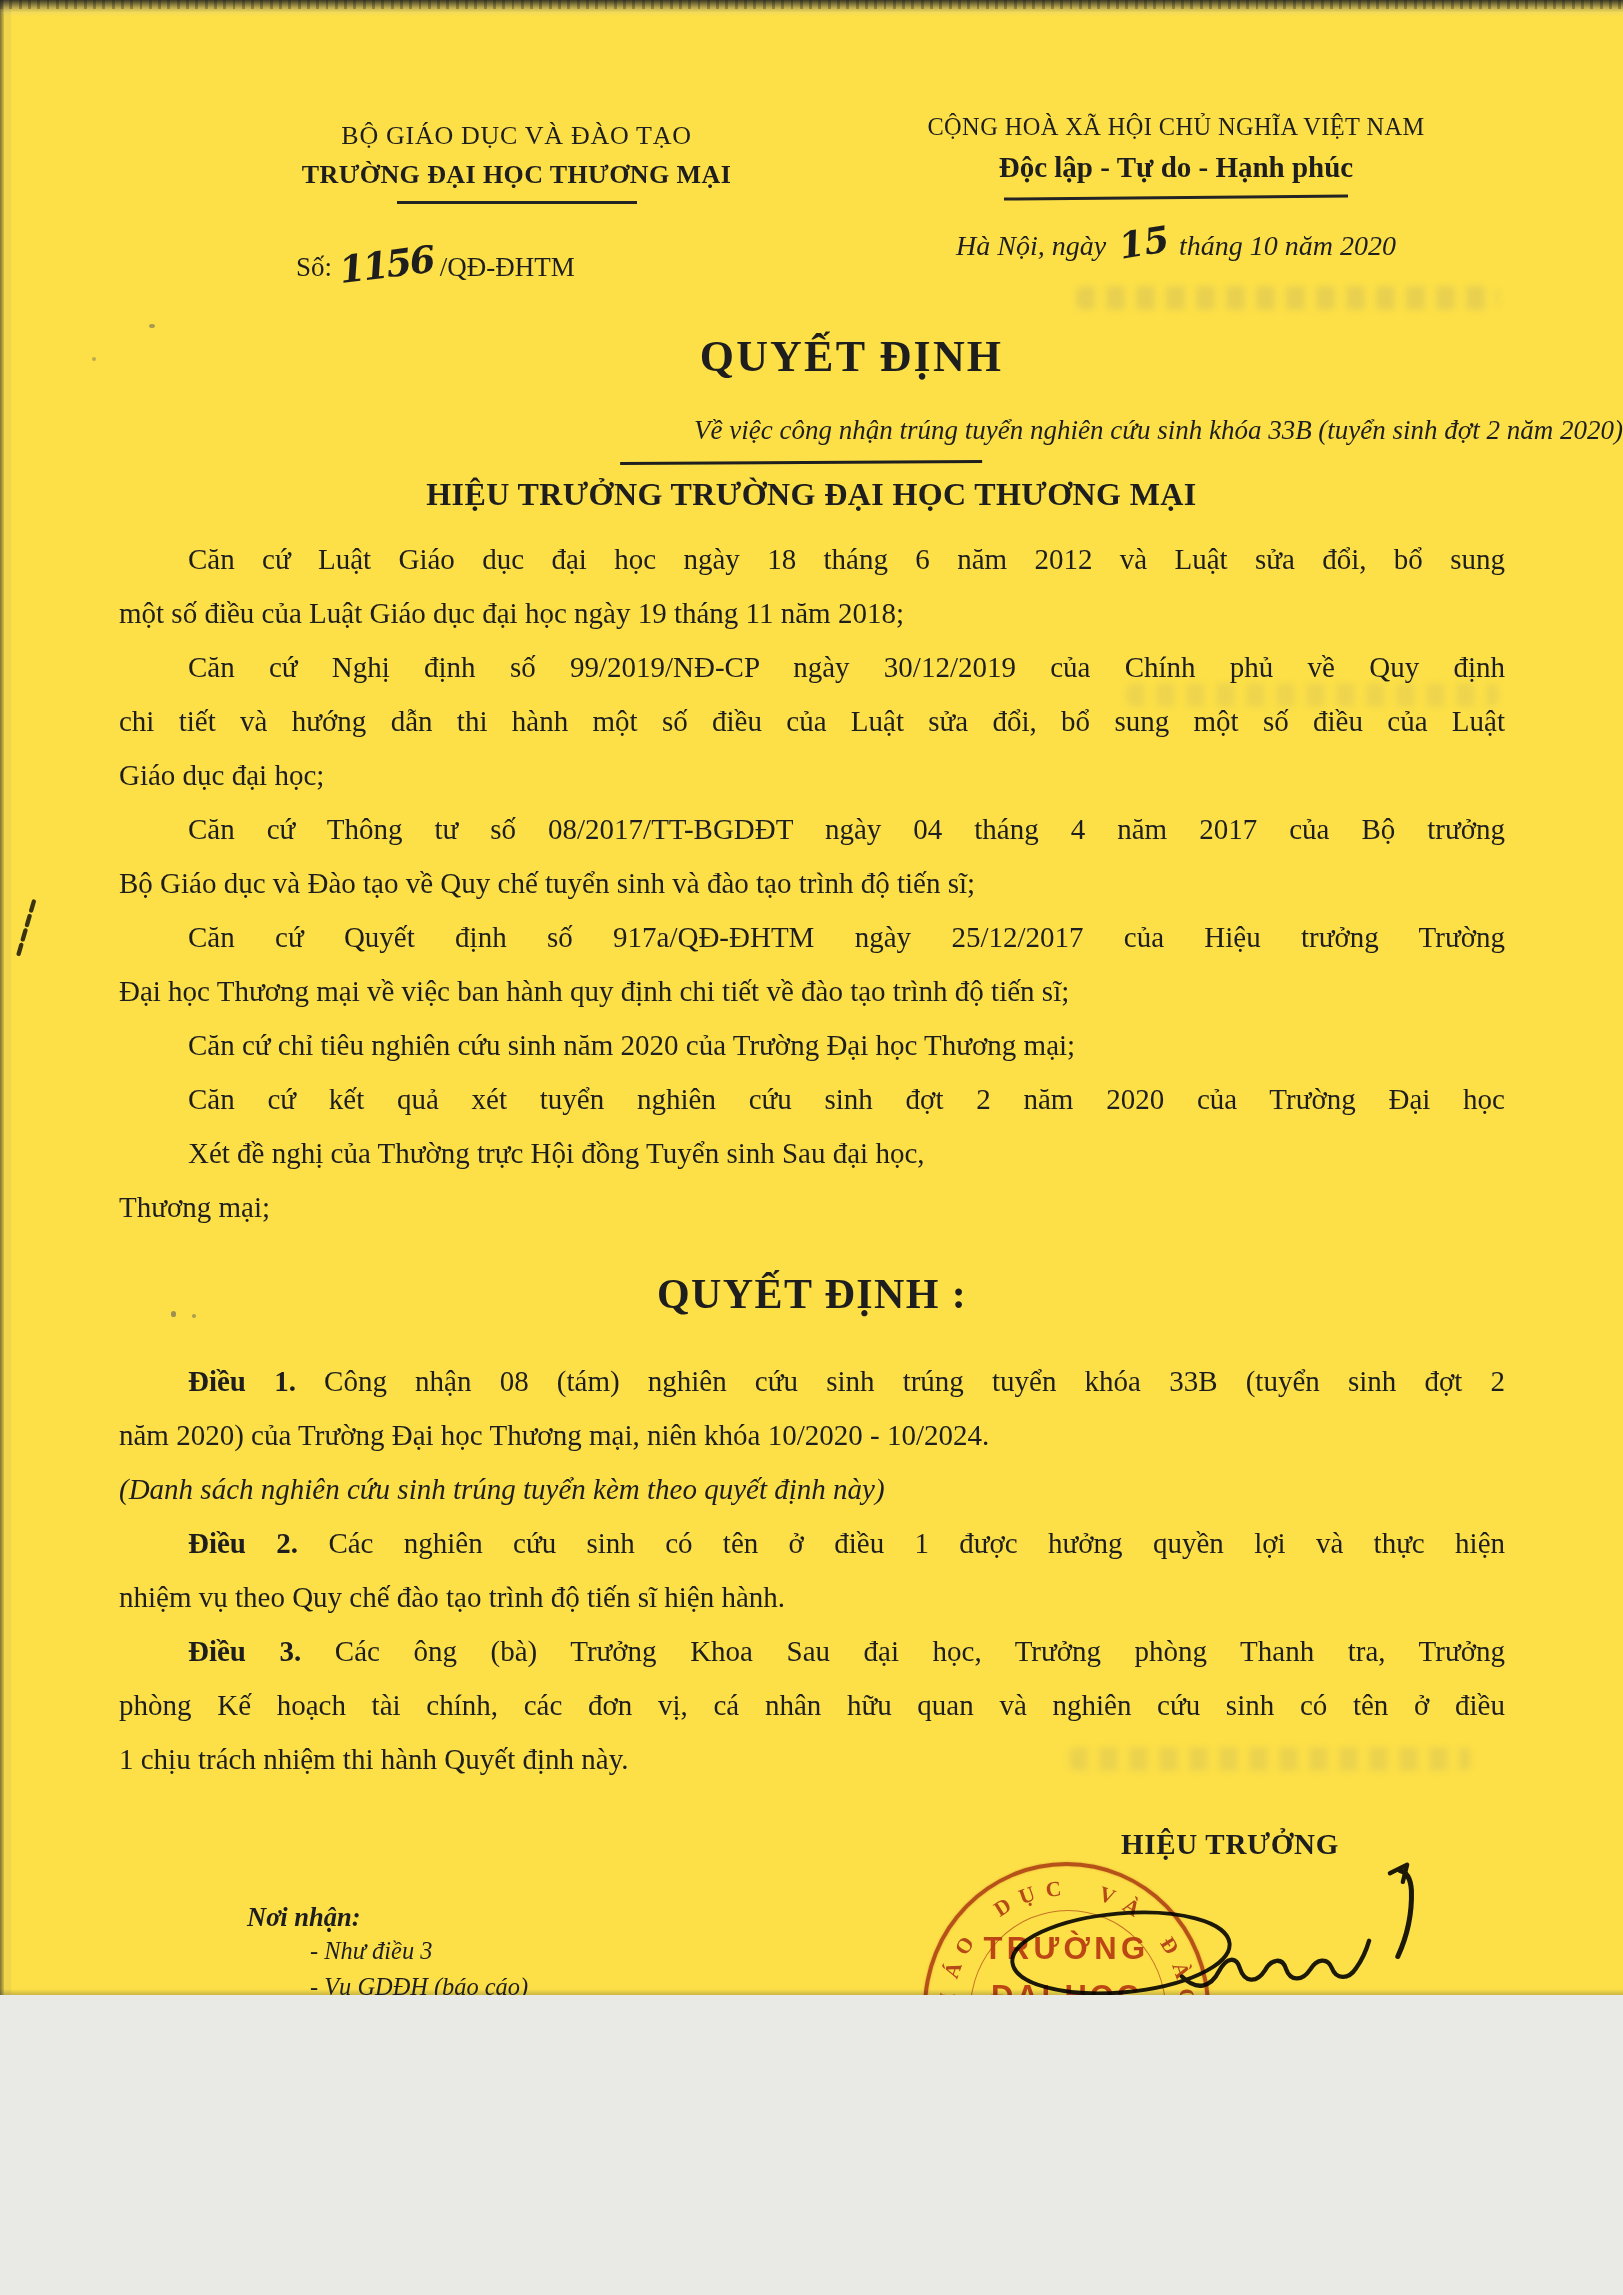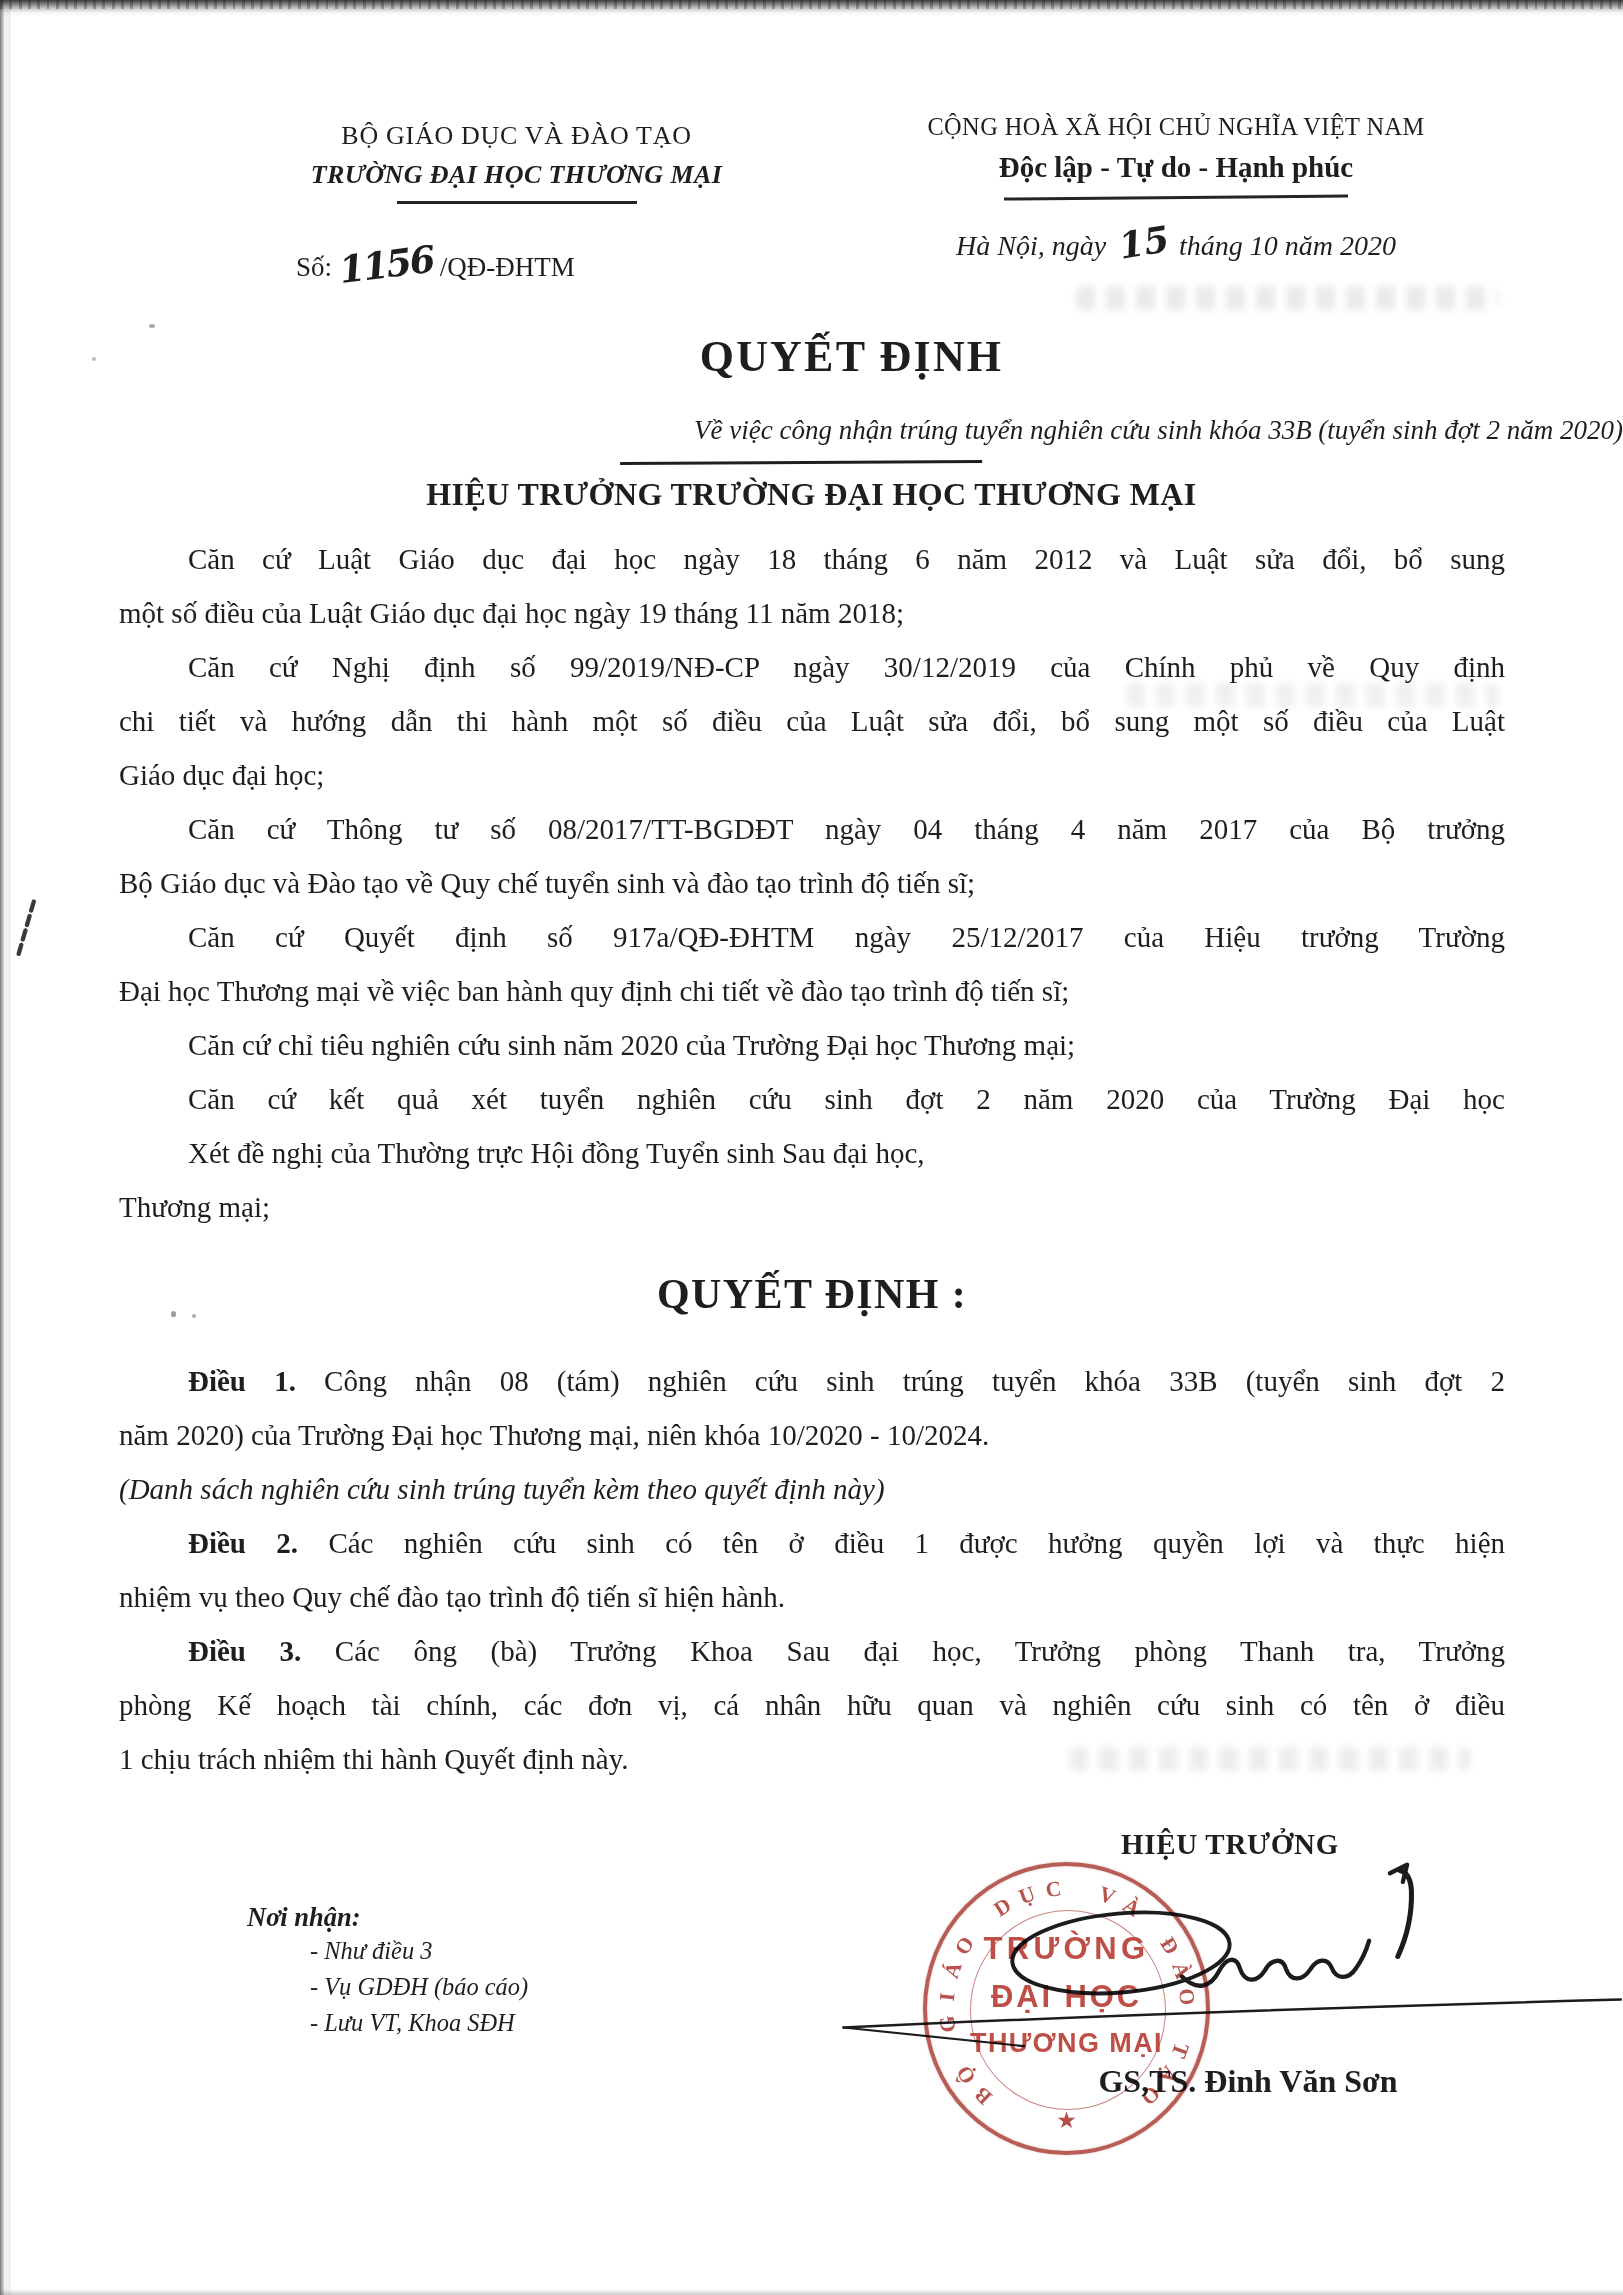--- a/index.html
+++ b/index.html
@@ -1,36 +1,36 @@
 <!DOCTYPE html>
 <html lang="vi" style="font-size:11.5px"><head>
 <meta charset="utf-8">
 <style>
   html,body{margin:0;padding:0;background:#e9e9e6;}
-  .page{position:relative;width:1623px;height:2295px;background:#ffffff;overflow:hidden;
+  .page{position:relative;width:1623px;height:1995px;background:#fde047;overflow:hidden;
         font-family:"Liberation Serif","DejaVu Serif",serif;color:#1e1e1e;}
 
   
   .scan-top{position:absolute;left:0;top:0;width:100%;height:16px;
     background:linear-gradient(180deg,rgba(35,35,33,.88),rgba(95,95,92,.38) 50%,rgba(190,190,185,.16) 78%,rgba(0,0,0,0));}
   .scan-top2{position:absolute;left:0;top:0;width:100%;height:8.6px;opacity:.55;
     background:repeating-linear-gradient(90deg,rgba(25,25,25,.55) 0 2.9px,rgba(0,0,0,0) 2.9px 9.3px);}
   .scan-left{position:absolute;left:0;top:0;width:4.3px;height:100%;
     background:linear-gradient(90deg,rgba(45,45,43,.62),rgba(45,45,43,.18));}
   .scan-left2{position:absolute;left:4.3px;top:0;width:7.2px;height:100%;background:rgba(120,120,115,.10);}
   .scan-bottom{position:absolute;left:0;bottom:0;width:100%;height:6.5px;
     background:linear-gradient(0deg,rgba(70,70,66,.28),rgba(0,0,0,0));}
   .ghost{position:absolute;height:24.4px;border-radius:7.2px;filter:blur(3.6px);opacity:.30;
     background:repeating-linear-gradient(90deg,rgba(130,130,124,.55) 0 18.7px,rgba(0,0,0,0) 18.7px 30px);}
   .speck{position:absolute;background:#5c5c58;border-radius:50%;}
 
   
   .header-left{position:absolute;left:244px;top:121px;width:545px;text-align:center;}
   .header-left .l1{font-size:26px;letter-spacing:0.7px;}
-  .header-left .l2{font-size:26px;font-weight:bold;letter-spacing:0.4px;margin-top:8.6px;font-style:italic;}
+  .header-left .l2{font-size:26px;font-weight:bold;letter-spacing:0.4px;margin-top:8.6px;}
   .header-left .rule{width:240px;height:2.9px;background:#242424;margin:11.5px auto 0;}
   .doc-number{position:absolute;left:296px;top:241px;font-size:27px;white-space:nowrap;}
   .hand{font-family:"DejaVu Serif",serif;font-style:italic;font-weight:bold;display:inline-block;}
   .hand-no{font-size:37px;letter-spacing:-2.2px;transform:rotate(-7deg) translateY(1.4px);}
   .header-right{position:absolute;left:839px;top:113px;width:674px;text-align:center;}
   .header-right .l1{font-size:24.4px;letter-spacing:0.4px;}
   .header-right .l2{font-size:29px;font-weight:bold;margin-top:10px;}
   .header-right .rule{width:344px;height:2.5px;background:#242424;margin:11.5px auto 0;transform:rotate(-.5deg);}
   .date-line{margin-top:23px;font-style:italic;font-size:28px;white-space:nowrap;}
   .hand-day{font-size:36px;transform:rotate(-9deg);margin:0 2.9px 0 5.7px;}

